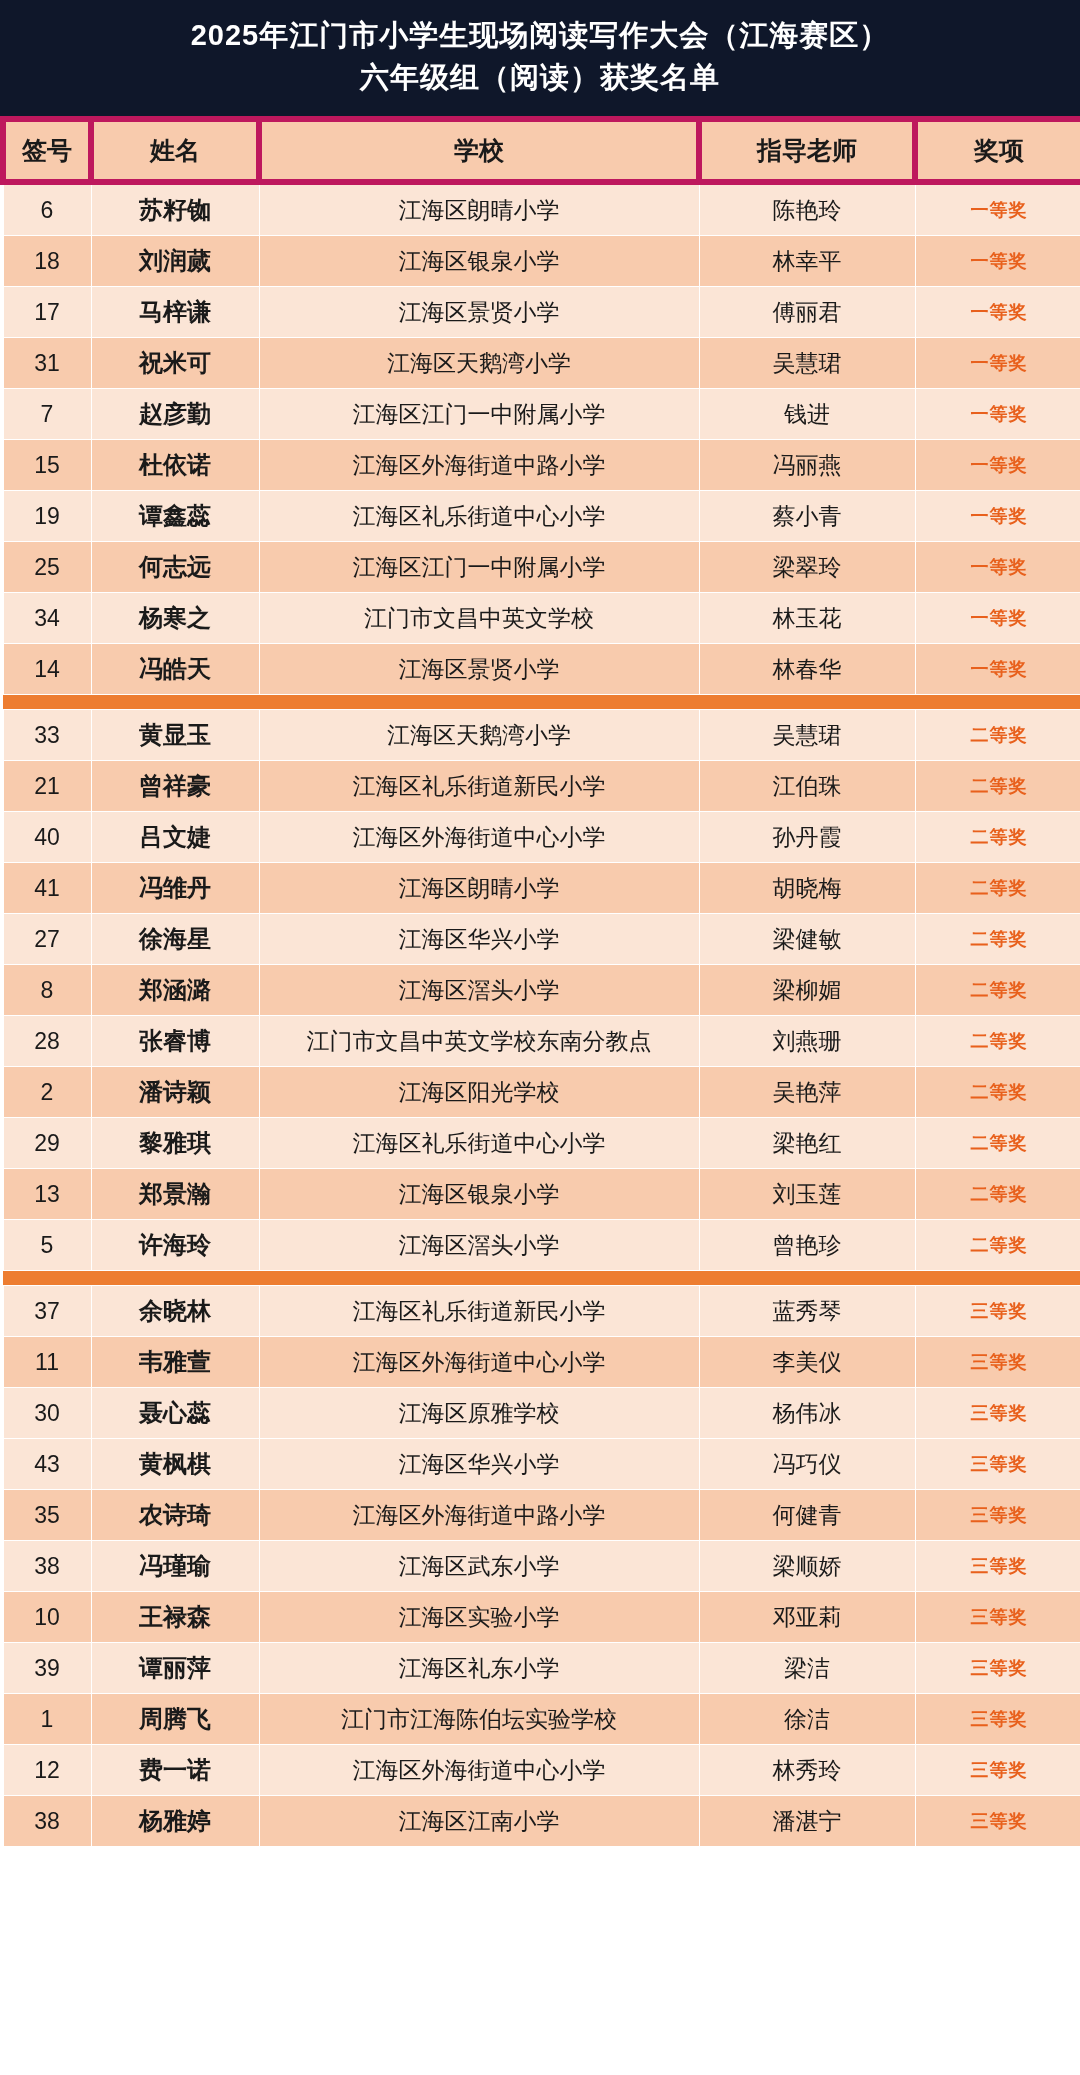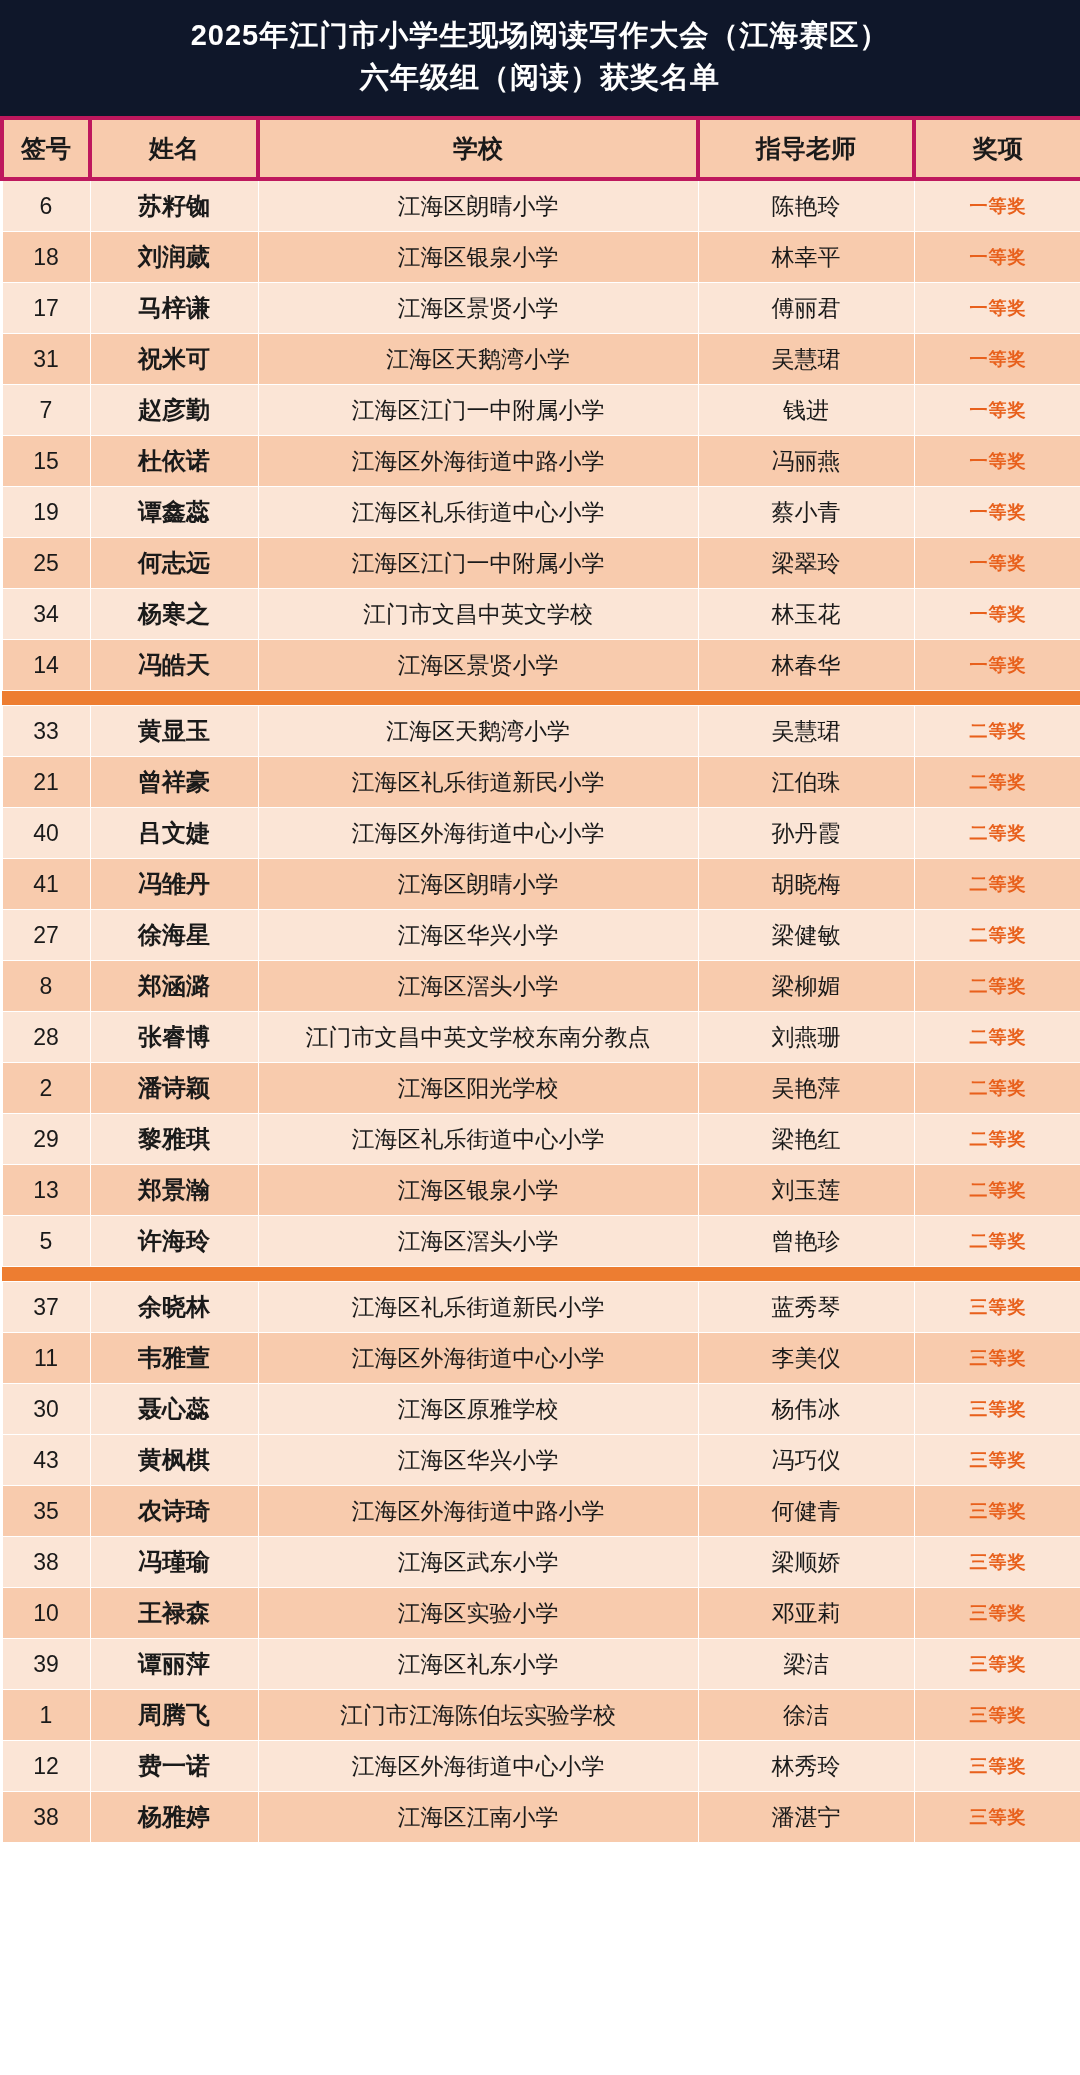--- a/index.html
+++ b/index.html
@@ -38,21 +38,21 @@
   col.c-school { width: 440px; }
   col.c-teacher { width: 216px; }
   col.c-award { width: 168px; }
 
   thead th {
     background: #F8CBAD;
     color: #1a1a1a;
     font-size: 25px;
     font-weight: bold;
     padding: 12px 4px;
-    border: 4px solid #be185d;
+    border: 6px solid #be185d;
     text-align: center;
   }
   tbody td {
     border: 1px solid #ffffff;
     text-align: center;
     padding: 9px 4px;
     font-size: 23px;
     color: #1a1a1a;
     white-space: nowrap;
     overflow: hidden;

